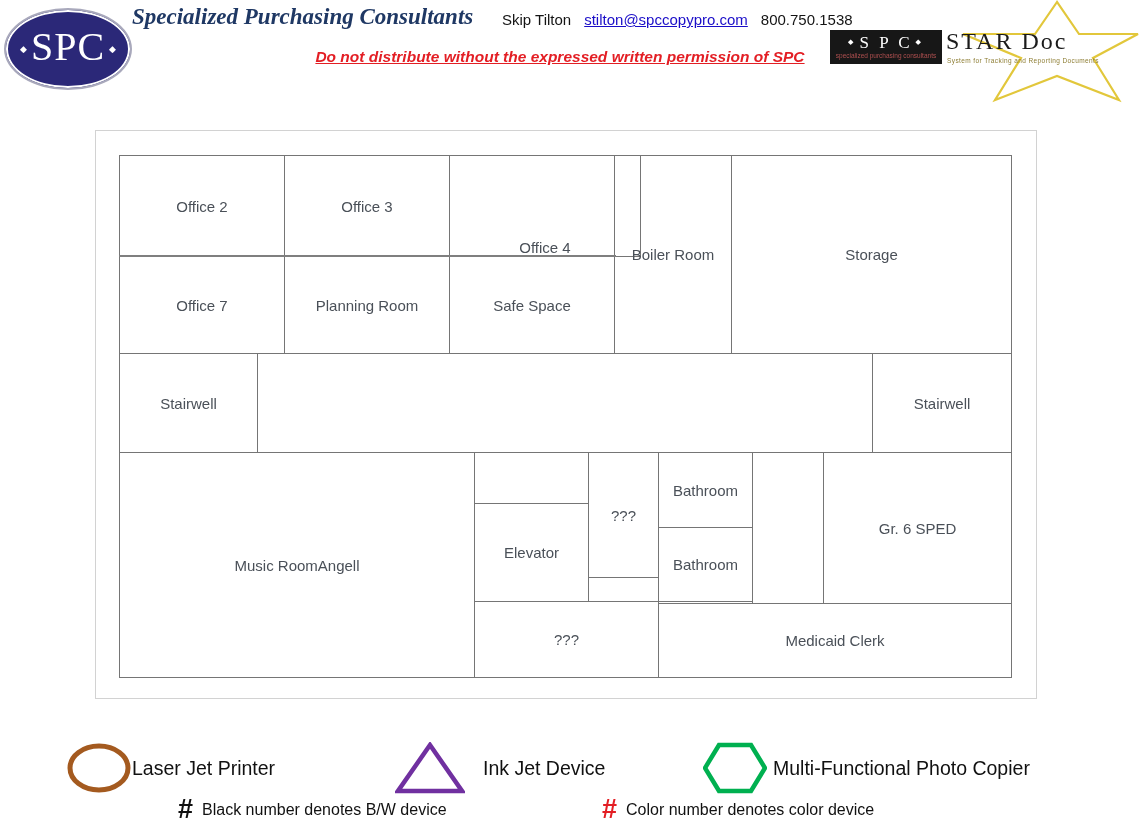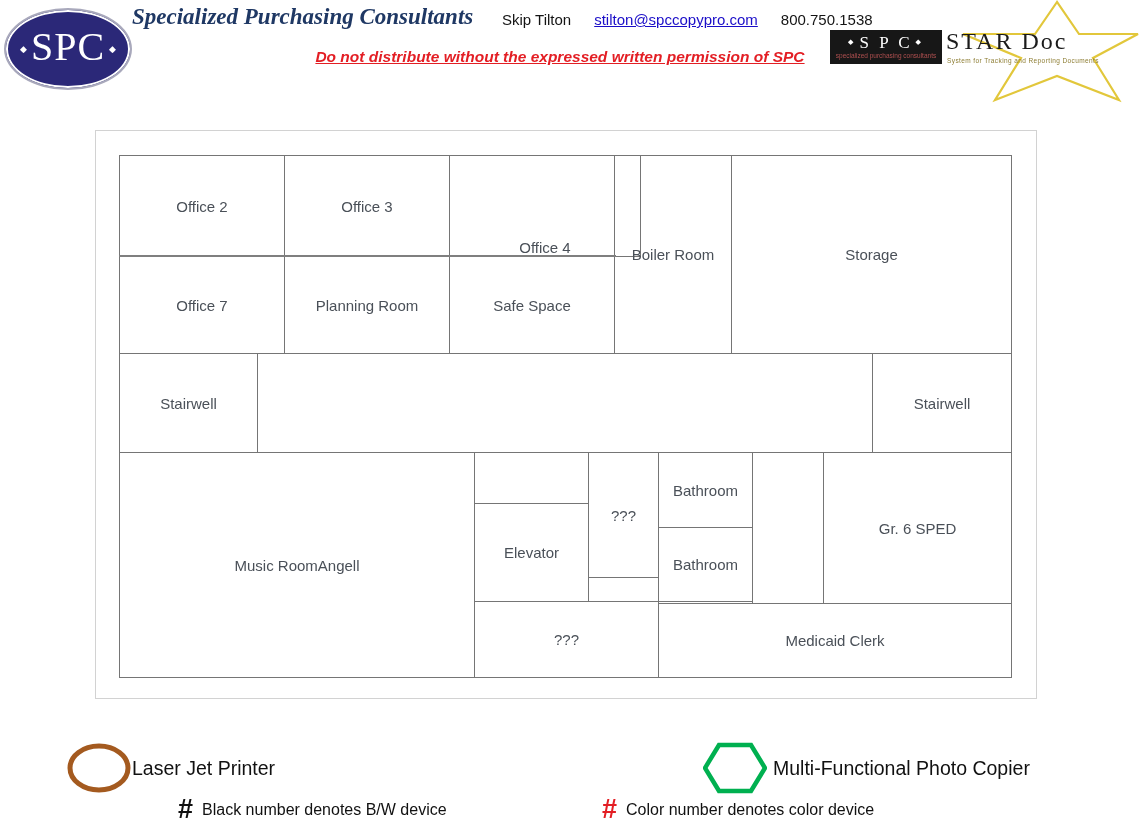--- a/index.html
+++ b/index.html
@@ -10,21 +10,21 @@
   .spc-oval{position:absolute;left:4px;top:8px;width:124px;height:78px;border-radius:50%;
             background:#2b2878;border:2px solid #a9a9bc;
             box-shadow:inset 0 0 0 2px #ffffff;
             display:flex;align-items:center;justify-content:center;gap:4px;}
   .spc-oval .big{color:#ffffff;font-family:"Liberation Serif", serif;font-size:40px;line-height:1;
                  letter-spacing:1px;transform:translateY(-2px);}
   .spc-oval .dia{color:#ffffff;font-size:9px;line-height:1;}
 
   .company-title{position:absolute;left:132px;top:4px;font-family:"Liberation Serif", serif;
                  font-style:italic;font-weight:bold;font-size:23px;color:#1f3864;white-space:nowrap;}
-  .contact-row{position:absolute;left:502px;top:11px;display:flex;align-items:baseline;gap:23px;
+  .contact-row{position:absolute;left:502px;top:11px;display:flex;align-items:baseline;gap:13px;
                font-size:15px;color:#141414;white-space:nowrap;}
   .contact-row a{color:#1a0dc8;text-decoration:underline;}
   .disclaimer{position:absolute;left:300px;top:48px;width:520px;text-align:center;
               font-size:15.5px;font-weight:bold;font-style:italic;text-decoration:underline;
               color:#e31e24;white-space:nowrap;}
 
   
   .star-svg{position:absolute;left:950px;top:0px;}
   .stardoc-box{position:absolute;left:830px;top:30px;width:112px;height:34px;background:#171717;
                display:flex;flex-direction:column;align-items:center;justify-content:center;}
@@ -151,20 +151,26 @@
     <span>Medicaid Clerk</span>
     </div>
 
   <div class="legend-item" style="left:66px;top:742px;">
     <svg width="66" height="52">
       <ellipse cx="33" cy="26" rx="29" ry="22" fill="none" stroke-width="5" stroke="#A45A1F"></ellipse>
     </svg>
     <span class="lbl">Laser Jet Printer</span>
   </div>
 
+  <div class="legend-item" style="left:395px;top:742px;gap:18px;">
+    <svg width="70" height="52">
+      <polygon points="35,3 67,49 3,49" fill="none" stroke-width="4.5" stroke-linejoin="miter" stroke="#7030A0"></polygon>
+    </svg>
+    <span class="lbl">Ink Jet Device</span>
+  </div>
 
   <div class="legend-item" style="left:703px;top:742px;gap:6px;">
     <svg width="64" height="52">
       <polygon points="16,3 48,3 62,26 48,49 16,49 2,26" fill="none" stroke-width="4.5" stroke-linejoin="miter" stroke="#00B050"></polygon>
     </svg>
     <span class="lbl">Multi-Functional Photo Copier</span>
   </div>
 
   <div class="legend-note" style="left:178px;top:796px;">
     <span class="hash" style="color:#111111;">#</span>

